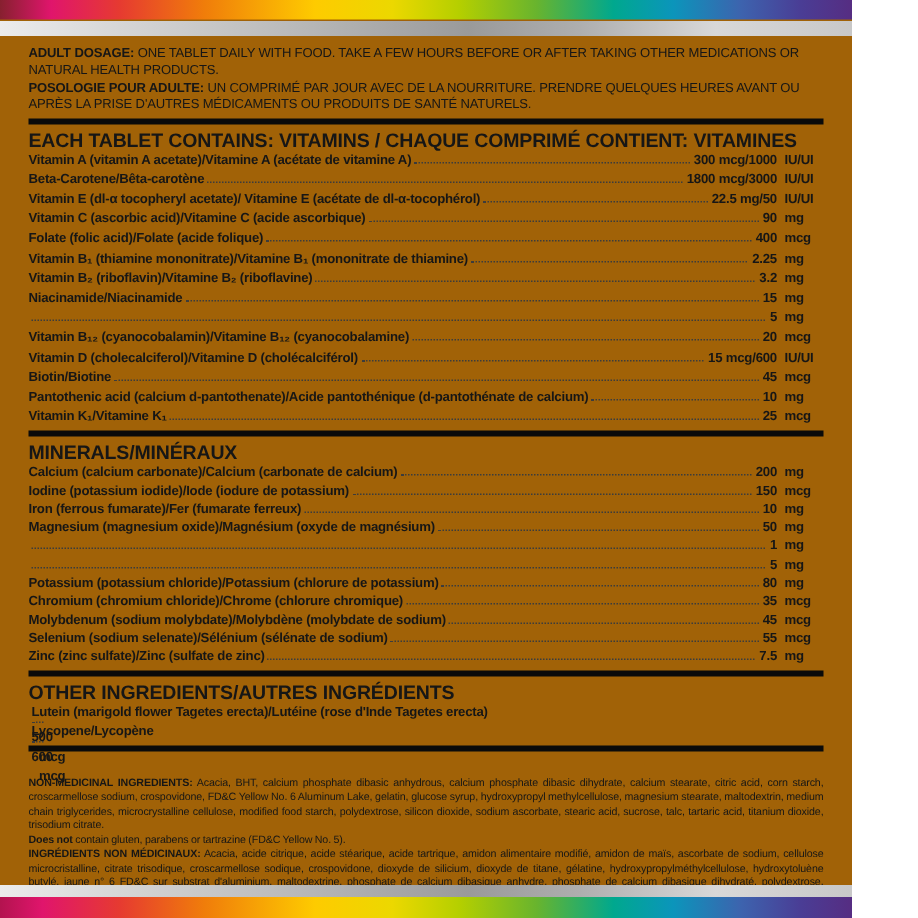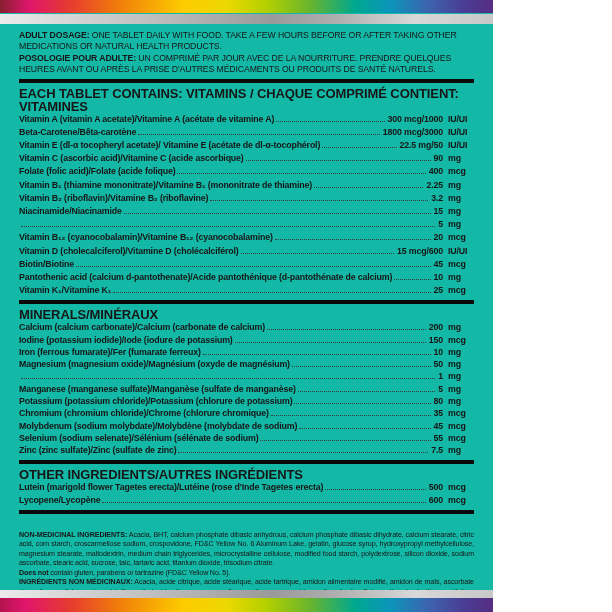--- a/index.html
+++ b/index.html
@@ -2,21 +2,21 @@
 <html><head>
 <meta charset="utf-8">
 <style>
   * { margin:0; padding:0; box-sizing:border-box; }
   html,body { width:612px; height:612px; background:#fff; }
   body {
     font-family:"Liberation Sans","DejaVu Sans",sans-serif;
     color:#161616;
     overflow:hidden;
   }
-  .label { position:relative; width:493px; height:612px; background:#14b8a6; overflow:hidden; }
+  .label { position:relative; width:568px; height:612px; background:#a16207; overflow:hidden; }
 
   .bar-rainbow {
     height:13px; width:100%;
     background:linear-gradient(90deg,
       #87202f 0%, #e0156c 6%, #e63a31 14%, #f07d0a 24%, #fecb00 37%,
       #ecd800 46%, #b4cf00 54%, #68b42e 63%, #00a88e 72%, #0b95bb 79%,
       #3d63ae 87%, #4a3d95 94%, #562d82 100%);
   }
   .bar-rainbow.bottom {
     position:absolute; bottom:0; left:0; height:14px;
@@ -38,21 +38,21 @@
   .dosage { font-size:8.7px; line-height:11.4px; letter-spacing:-0.1px; }
   .dosage b { letter-spacing:-0.1px; }
 
   .rule { height:4px; background:#0a0a0a; margin:3px 0; }
 
   .sec-header { font-weight:bold; font-size:13px; line-height:13px; letter-spacing:-0.1px; padding:1px 0 0 0; }
 
   .rows { width:100%; }
   .row { display:flex; align-items:baseline; font-size:8.8px; height:13.2px; line-height:13.2px; white-space:nowrap; letter-spacing:-0.15px;font-weight:bold; }
   .min-rows .row { height:12.3px; line-height:12.3px; }
-  .oth-rows .row { height:13px; line-height:13px; }
+  .oth-rows .row { height:13px; line-height:13px;flex-direction:column; }
   .row .nm  { flex:none; }
   .row .leader { flex:1 1 auto; min-width:8px; border-bottom:1.4px dotted #3c3c3c; margin:0 3px 3px 2px; }
   .row .amt { flex:none; text-align:right; }
   .row .unit { flex:none; width:31px; padding-left:5px; }
 
   .fineprint { font-size:7.1px; line-height:9.5px; text-align:justify; letter-spacing:-0.08px; margin-top:17px; word-spacing:-0.2px; }
   .npn { text-align:right; font-size:6.8px; line-height:9px; margin-top:2px; letter-spacing:-0.1px; }
 </style>
 </head>
 <body>
@@ -188,21 +188,20 @@
             <span class="leader"></span>
             <span class="amt">50</span>
             <span class="unit">mg</span>
           </div>
           <div class="row">
             <span class="leader"></span>
             <span class="amt">1</span>
             <span class="unit">mg</span>
           </div>
           <div class="row">
-            <span class="nm">Manganese (manganese sulfate)/Manganèse (sulfate de manganèse)</span>
             <span class="leader"></span>
             <span class="amt">5</span>
             <span class="unit">mg</span>
           </div>
           <div class="row">
             <span class="nm">Potassium (potassium chloride)/Potassium (chlorure de potassium)</span>
             <span class="leader"></span>
             <span class="amt">80</span>
             <span class="unit">mg</span>
           </div>

